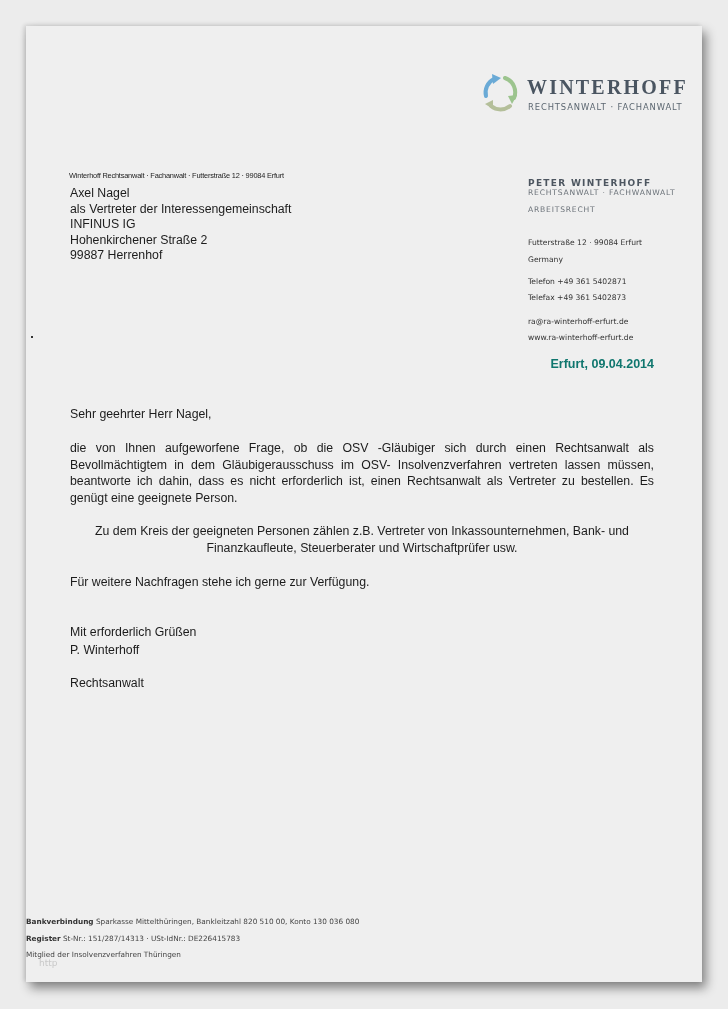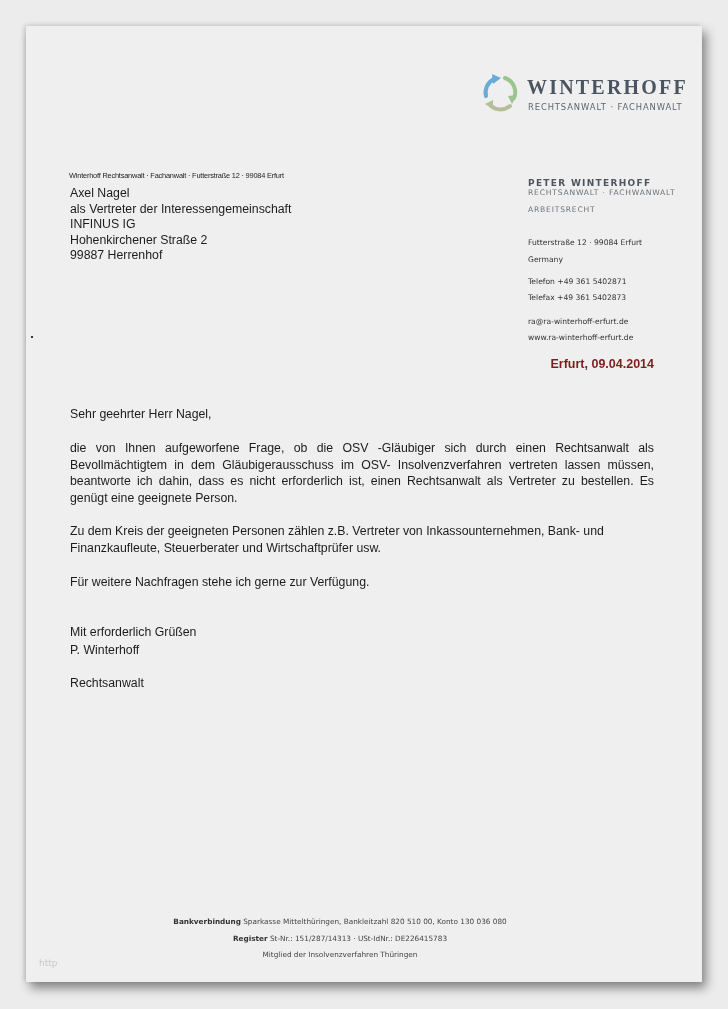--- a/index.html
+++ b/index.html
@@ -20,23 +20,23 @@
   .logo-sub { position:absolute; left:48px; top:32px; font-family:"DejaVu Sans", sans-serif;
     font-size:8.4px; letter-spacing:0.9px; color:#5b6670; white-space:nowrap; }
   .sender-line { left:43px; top:145px; font-size:7.4px; color:#222; letter-spacing:-0.2px; white-space:nowrap; }
   .recipient { left:44px; top:160px; font-size:12.3px; line-height:15.5px; color:#1c1c1c; }
   .recipient div { white-space:nowrap; }
   .side { left:502px; font-family:"DejaVu Sans", sans-serif; color:#444; white-space:nowrap; }
   .side-name { top:152px; font-size:9px; font-weight:bold; letter-spacing:1.3px; color:#4d5660; }
   .side-title { top:162px; font-size:7.6px; letter-spacing:0.8px; color:#6b7279; }
   .side-area { top:179px; font-size:7.6px; letter-spacing:0.8px; color:#6b7279; }
   .side-small { font-size:7.6px; color:#333; }
-  .date { right:48px; top:331px; font-size:12.5px; font-weight:bold; color:#7f1d1d; white-space:nowrap; }
+  .date { right:48px; top:331px; font-size:12.5px; font-weight:bold; color:#0f766e; white-space:nowrap; }
   .body-text { left:44px; width:584px; font-size:12.3px; line-height:16.5px; color:#1c1c1c; text-align:justify; }
-  .footer { left:0; width:628px; text-align:center; font-family:"DejaVu Sans", sans-serif; font-size:7.3px; color:#444; white-space:nowrap; }
+  .footer { left:0; width:628px; text-align:left; font-family:"DejaVu Sans", sans-serif; font-size:7.3px; color:#444; white-space:nowrap; }
   .footer b { color:#333; }
   .fold-mark { left:5px; top:310px; width:2px; height:2px; background:#333; }
   .watermark { left:13px; top:932px; font-family:"DejaVu Sans", sans-serif; font-size:9px; color:#c9c9c9; }
 </style>
 </head>
 <body>
 
 <div class="page">
 
   <div class="abs logo">
@@ -71,21 +71,21 @@
   <div class="abs side side-small" style="top:267px">Telefax  +49 361 5402873</div>
   <div class="abs side side-small" style="top:291px">ra@ra-winterhoff-erfurt.de</div>
   <div class="abs side side-small" style="top:307px">www.ra-winterhoff-erfurt.de</div>
 
   <div class="abs fold-mark"></div>
 
   <div class="abs date">Erfurt, 09.04.2014</div>
 
   <div class="abs body-text" style="top:380px">Sehr geehrter Herr Nagel,</div>
   <div class="abs body-text" style="top:414px">die von Ihnen aufgeworfene Frage, ob die OSV -Gläubiger sich durch einen Rechtsanwalt als Bevollmächtigtem in dem Gläubigerausschuss im OSV- Insolvenzverfahren vertreten lassen müssen, beantworte ich dahin, dass es nicht erforderlich ist, einen Rechtsanwalt als Vertreter zu bestellen. Es genügt eine geeignete Person.</div>
-  <div class="abs body-text" style="top:497px; text-align:left">Zu dem Kreis der geeigneten Personen zählen z.B. Vertreter von Inkassounternehmen, Bank- und Finanzkaufleute, Steuerberater und   Wirtschaftprüfer usw.</div>
+  <div class="abs body-text" style="top:497px; text-align:center">Zu dem Kreis der geeigneten Personen zählen z.B. Vertreter von Inkassounternehmen, Bank- und Finanzkaufleute, Steuerberater und   Wirtschaftprüfer usw.</div>
   <div class="abs body-text" style="top:548px">Für weitere Nachfragen stehe ich gerne zur Verfügung.</div>
   <div class="abs body-text" style="top:598px">Mit erforderlich Grüßen</div>
   <div class="abs body-text" style="top:616px">P. Winterhoff</div>
   <div class="abs body-text" style="top:649px">Rechtsanwalt</div>
 
   <div class="abs footer" style="top:891px">
     <b>Bankverbindung</b><span> Sparkasse Mittelthüringen, Bankleitzahl 820 510 00, Konto 130 036 080</span>
   </div>
   <div class="abs footer" style="top:908px">
     <b>Register</b><span> St-Nr.: 151/287/14313 · USt-IdNr.: DE226415783</span>

